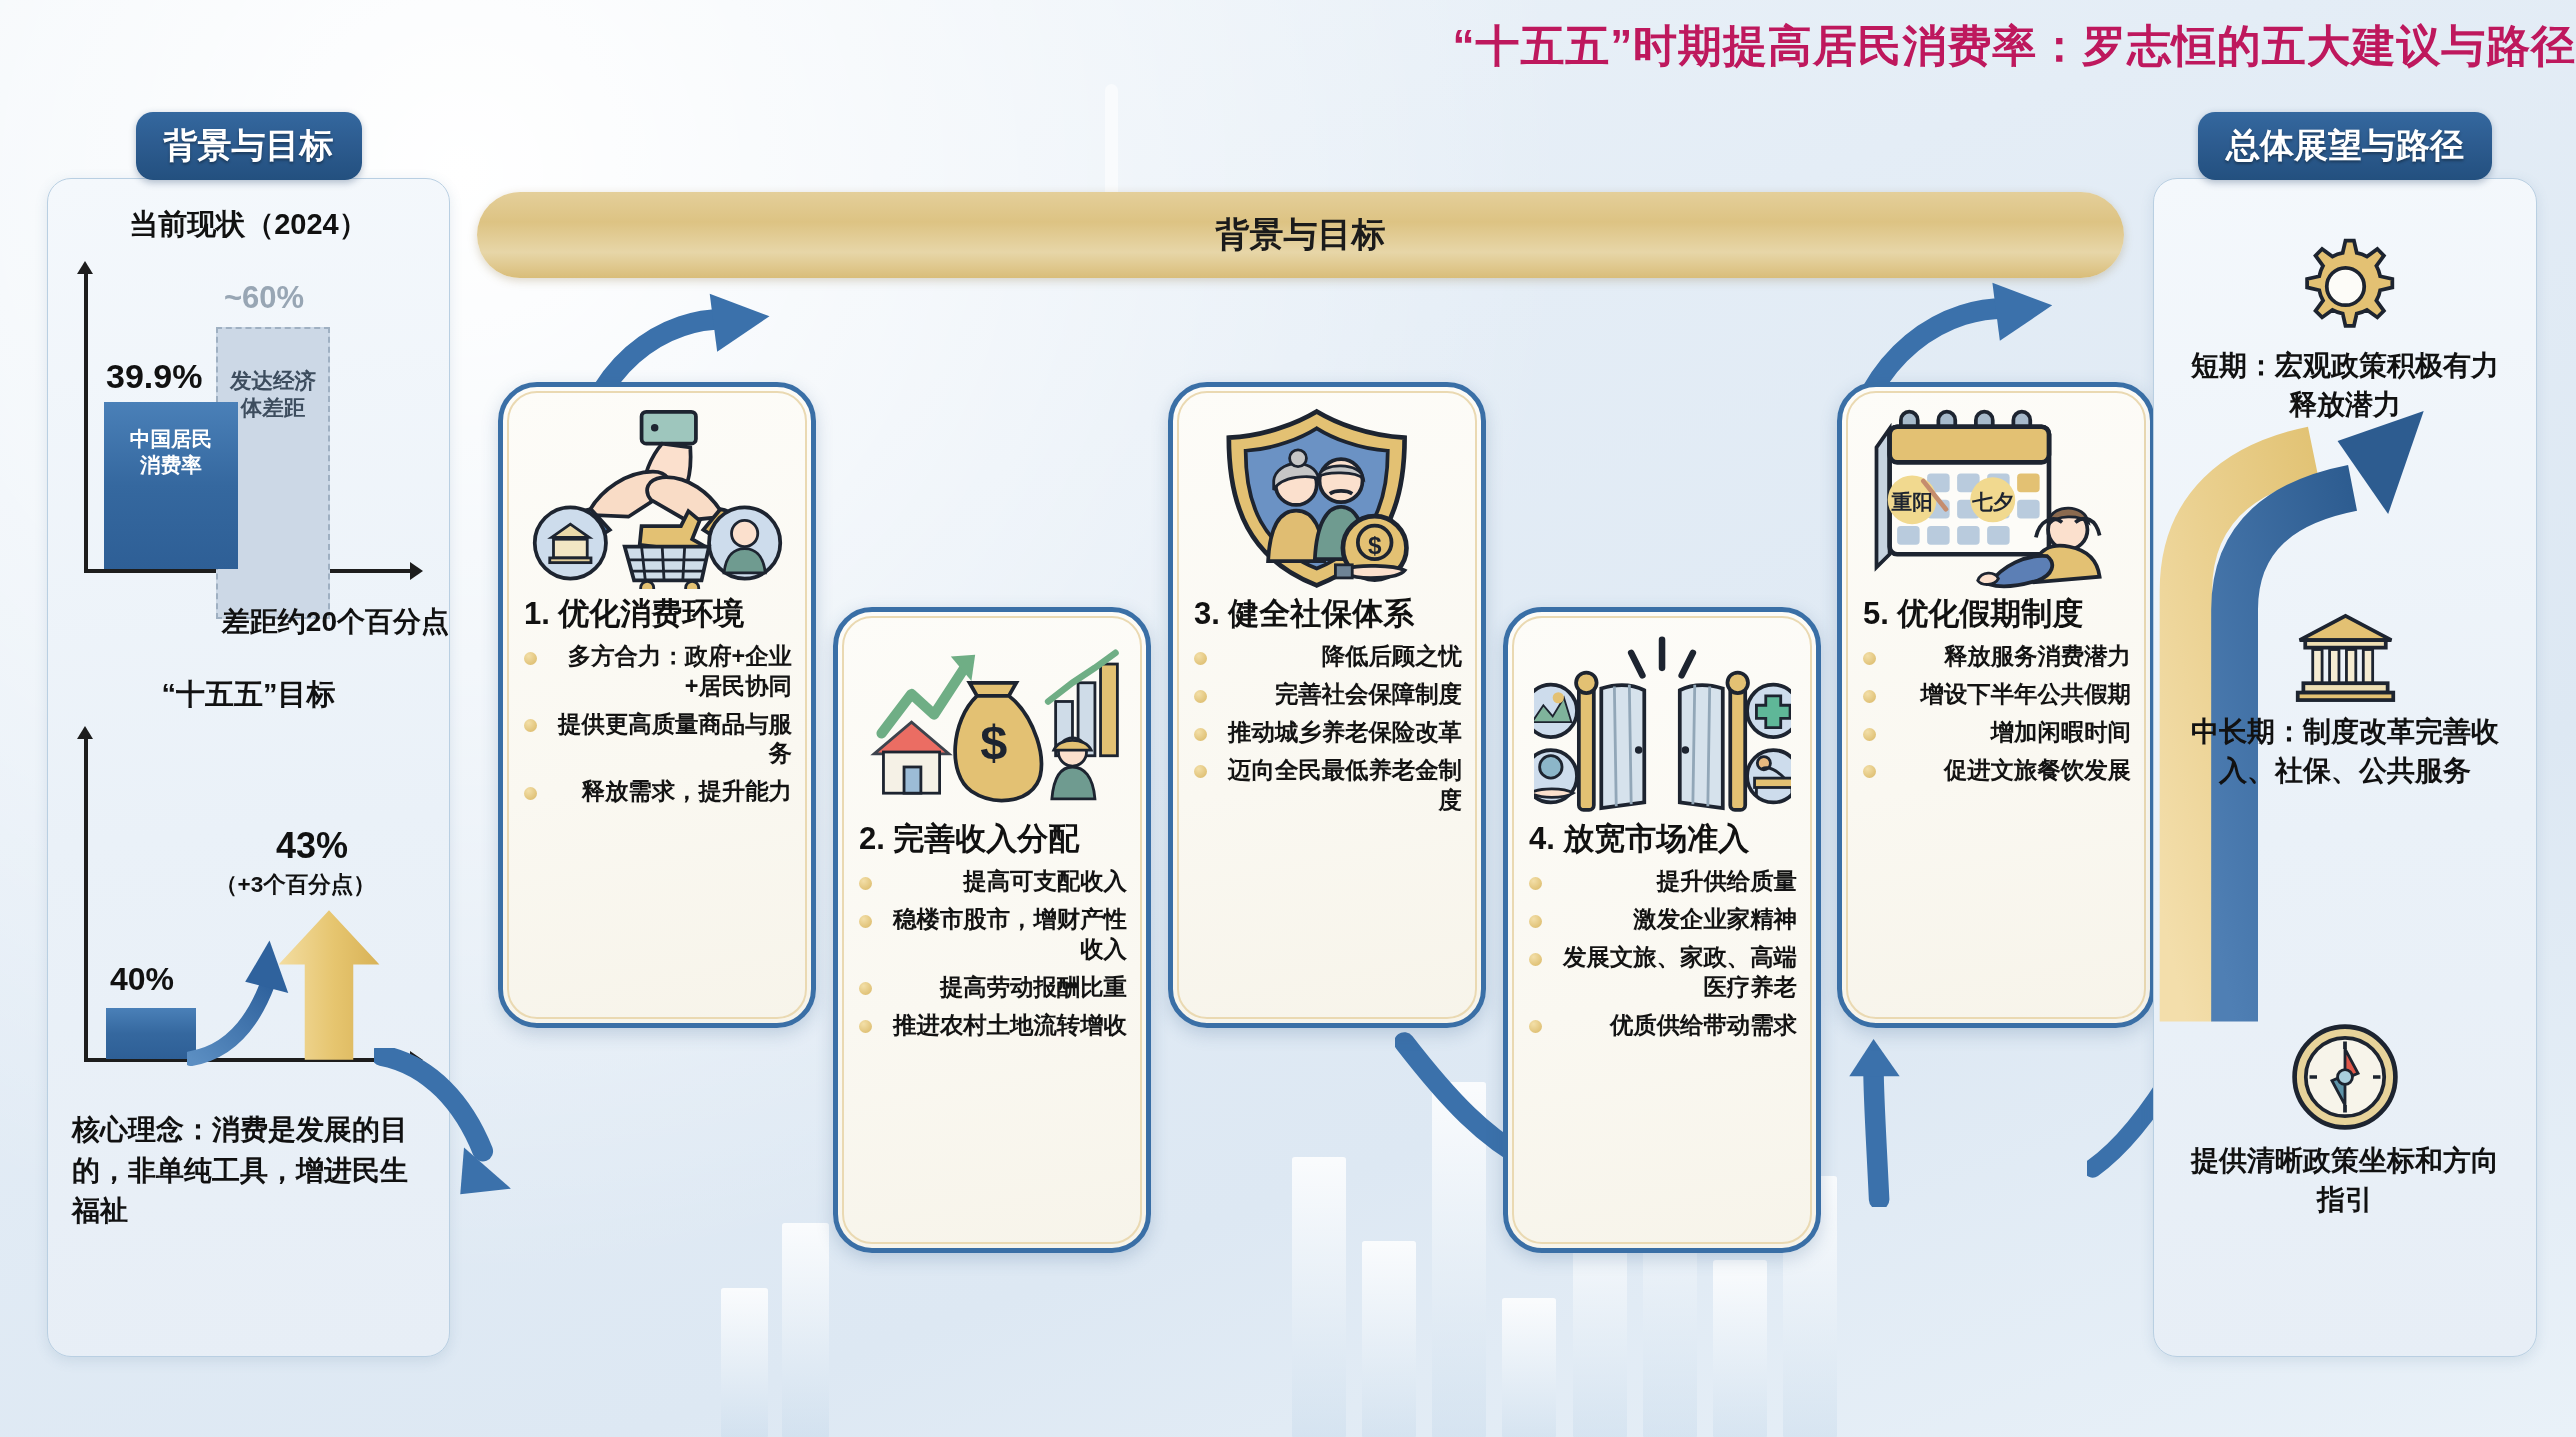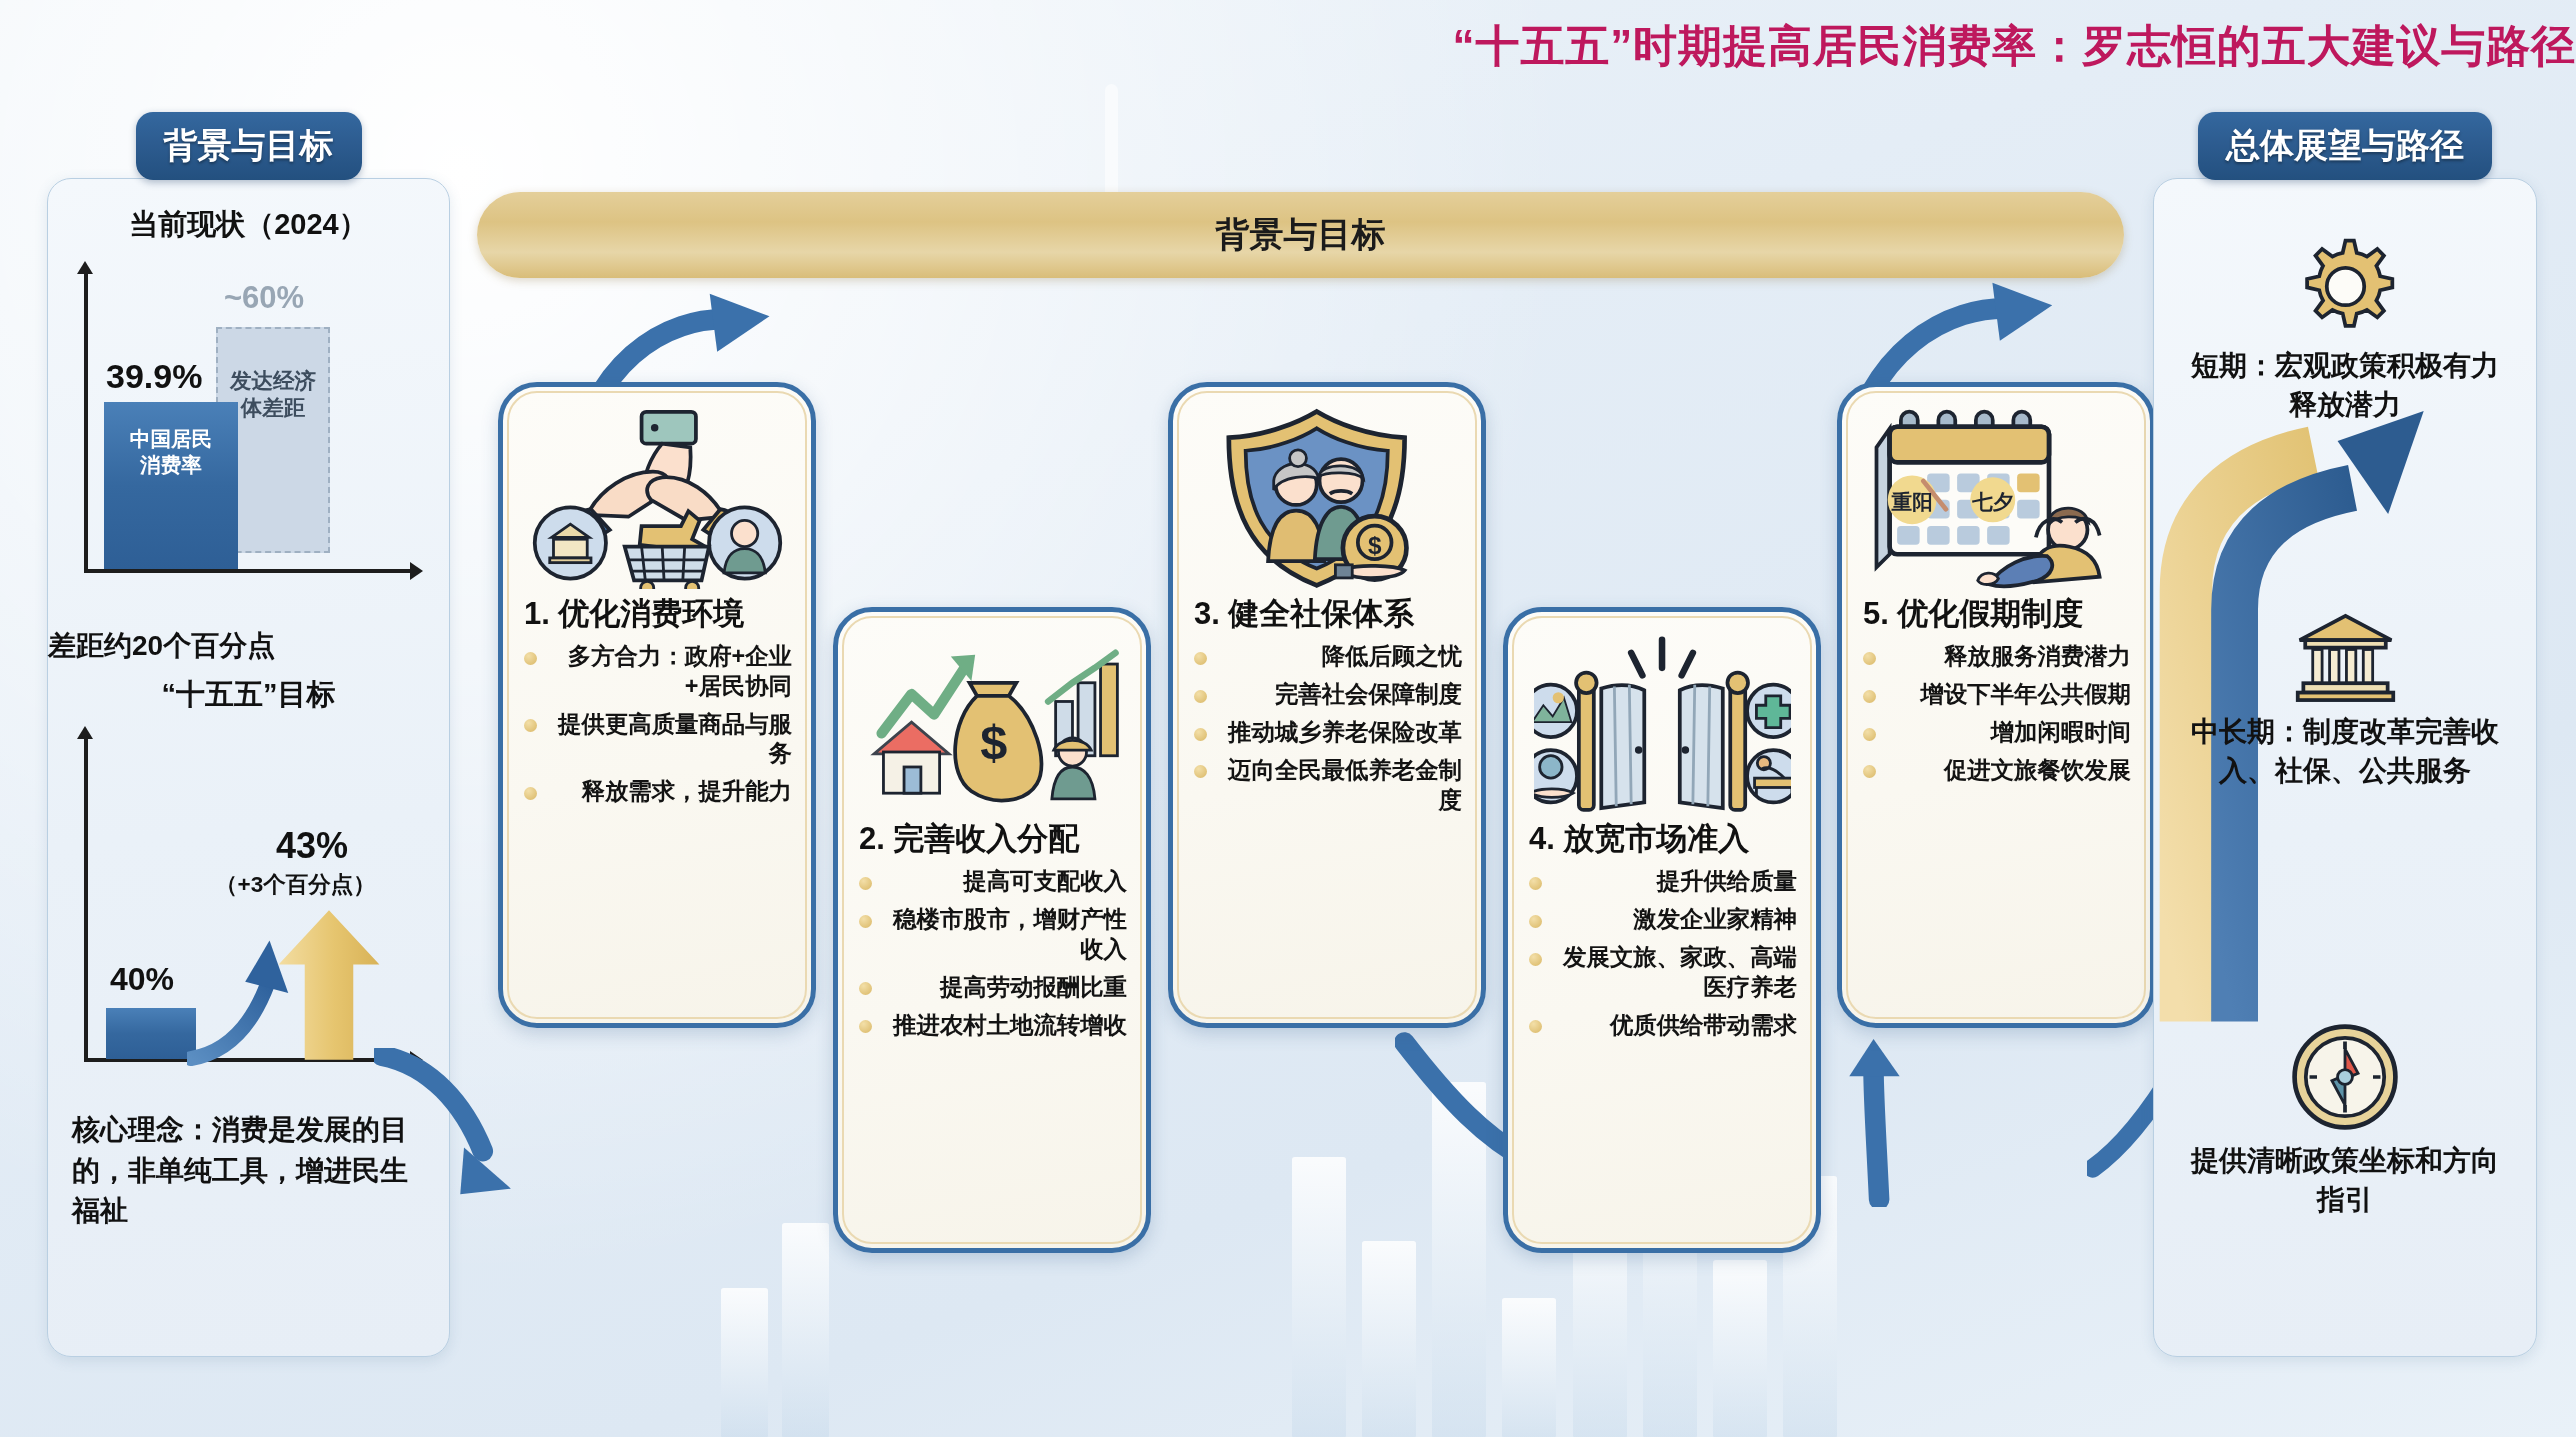--- a/index.html
+++ b/index.html
@@ -130,31 +130,31 @@
 
   <div class="panel-head" id="left-head">背景与目标</div>
 
   <div class="sec-title" style="position:absolute;left:0;right:0;top:26px;">当前现状（2024）</div>
 
   <div class="chartbox" style="position:absolute;left:0;top:75px;width:403px;height:356px;">
     <div class="axis-v" style="left:36px;top:17px;height:301px;"></div>
     <div class="axis-h" style="left:36px;top:315px;width:328px;"></div>
 
     <div class="vlabel" style="left:176px;top:26px;font-size:31px;color:#98a6b4;">~60%</div>
-    <div class="bar-ghost" style="left:168px;top:73px;width:114px;height:226px;padding-top:39px;">
+    <div class="bar-ghost" style="left:168px;top:73px;width:114px;height:292px;padding-top:39px;">
       <span>发达经济<br>体差距</span>
     </div>
 
     <div class="vlabel" style="left:58px;top:103px;font-size:34px;">39.9%</div>
     <div class="bar-blue" style="left:56px;top:148px;width:134px;height:167px;padding-top:24px;">
       <span>中国居民<br>消费率</span>
     </div>
   </div>
 
-  <div class="note" style="position:absolute;left:0;right:0;top:423px;text-align:left;margin-top:24px;">差距约20个百分点</div>
+  <div class="note" style="position:absolute;left:8px;right:0;top:423px;text-align:right;">差距约20个百分点</div>
 
   <div class="sec-title" style="position:absolute;left:0;right:0;top:496px;">“十五五”目标</div>
 
   <div class="chartbox" style="position:absolute;left:0;top:548px;width:403px;height:374px;">
     <div class="axis-v" style="left:36px;top:9.4px;height:326px;"></div>
     <div class="axis-h" style="left:36px;top:331px;width:328px;"></div>
 
     <div class="vlabel" style="left:62px;top:234px;font-size:32px;">40%</div>
     <div class="bar-blue" style="left:58px;top:281px;width:90px;height:51px;"></div>
 

